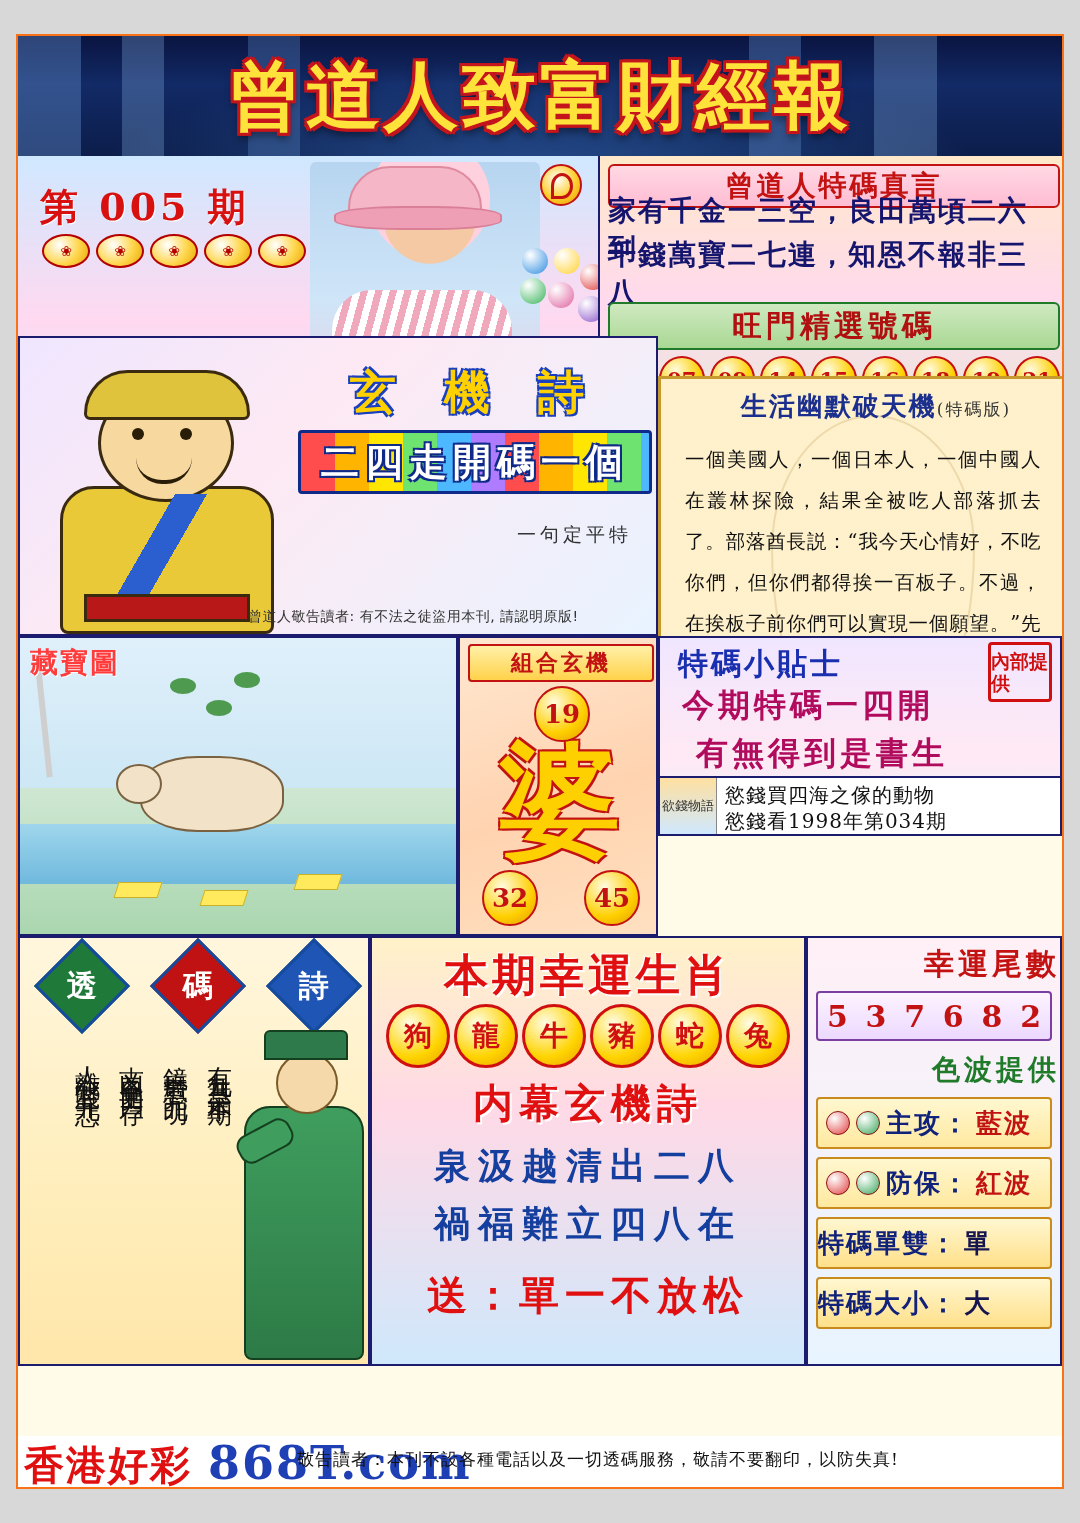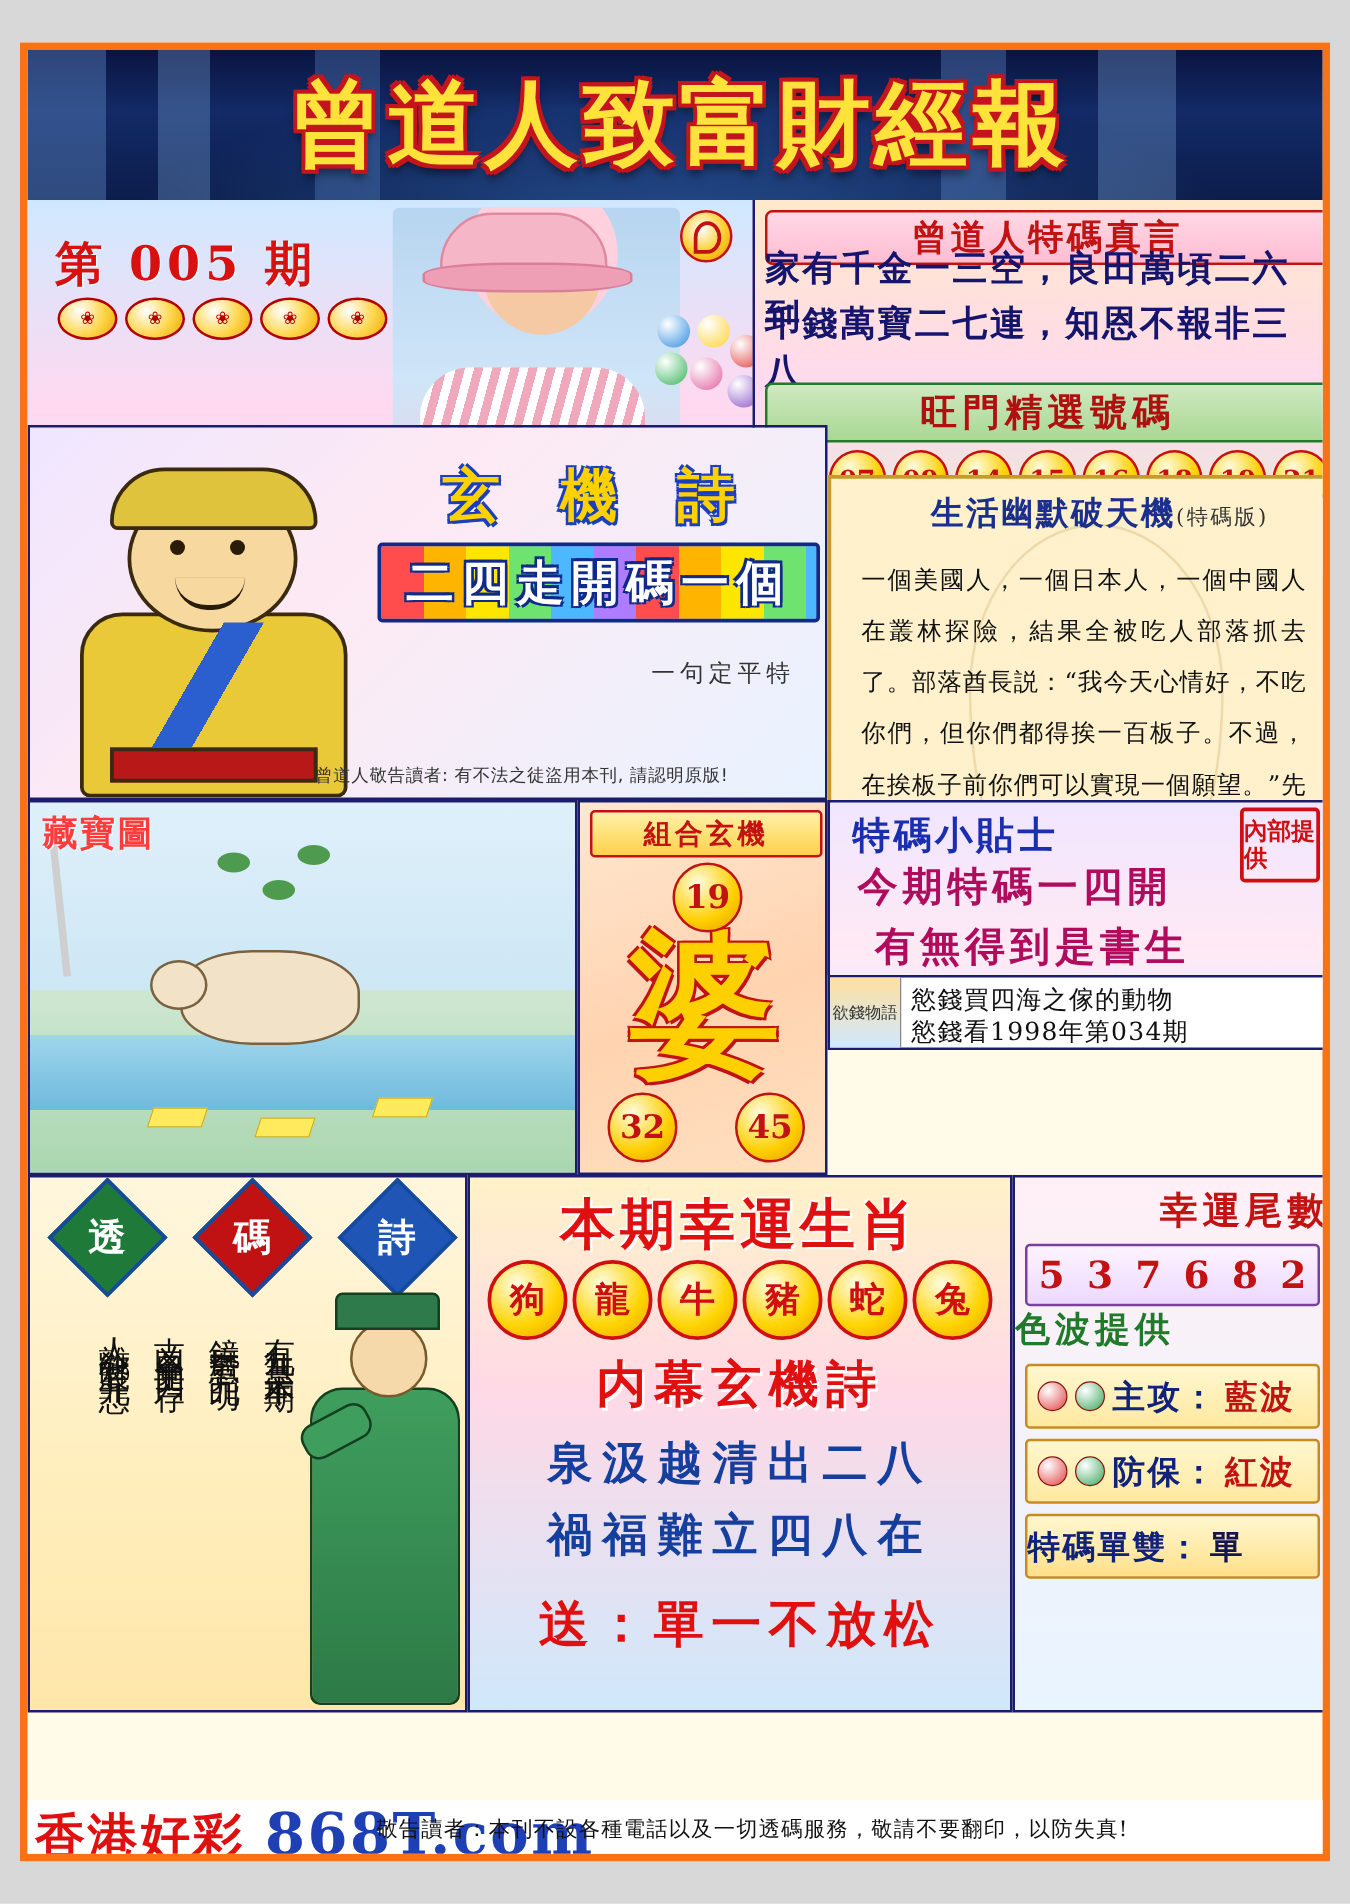--- a/index.html
+++ b/index.html
@@ -11,21 +11,21 @@
     position:relative;
   }
   .page{
     position:absolute;left:0;top:0;width:1080px;height:1523px;
     background:#d8d8d8;
     box-sizing:border-box;
   }
   .sheet{
     position:absolute;left:16px;top:34px;width:1048px;height:1455px;
     background:#fffbe8;
-    border:6px solid #f97316;
+    border:2px solid #f97316;
     box-sizing:border-box;
     overflow:hidden;
   }
 
   
   .masthead{
     position:absolute;left:0;top:0;width:1044px;height:120px;
     background:linear-gradient(180deg,#0a1440 0%,#122a66 40%,#0c1d4a 100%);
     overflow:hidden;
   }
@@ -434,21 +434,21 @@
   }
   .r-digits{
     margin:6px 8px 0;height:46px;
     background:linear-gradient(180deg,#fdf3ff,#ecd9ff);
     border:2px solid #7a3fa0;border-radius:4px;
     display:flex;align-items:center;justify-content:space-around;
     font-family:"DejaVu Serif","Liberation Serif",serif;
     font-weight:bold;font-size:30px;color:#c21212;
   }
   .r-title2{
-    width:100%;text-align:left;
+    width:100%;text-align:right;margin-top:10px;
     font-family:"DejaVu Serif","Liberation Serif",serif;
     font-weight:bold;font-size:28px;color:#1f7a2a;letter-spacing:4px;
   }
   .r-row{
     margin:8px 8px 0;height:48px;
     background:linear-gradient(180deg,#fff7d0,#ffe9a0);
     border:2px solid #c98a1e;border-radius:4px;
     display:flex;align-items:center;padding-left:8px;
     font-family:"DejaVu Serif","Liberation Serif",serif;
     font-weight:bold;font-size:26px;color:#11227a;letter-spacing:2px;
@@ -674,20 +674,24 @@
         <div class="r-row">
           <span class="bul"></span>
           <span class="bul g"></span>
           <span>防保：</span>
           <span class="val">紅波</span>
         </div>
         <div class="r-row plain">
           <span>特碼單雙：</span>
           <span class="val">單</span>
         </div>
+        <div class="r-row plain">
+          <span>特碼大小：</span>
+          <span class="val">大</span>
+        </div>
       </div>
     </div>
 
     <div class="footer">
       <div class="brand">
         <span>香港好彩</span>
         <span class="site">868T.com</span>
       </div>
       <div class="foot-note">敬告讀者：本刊不設各種電話以及一切透碼服務，敬請不要翻印，以防失真!</div>
     </div>

